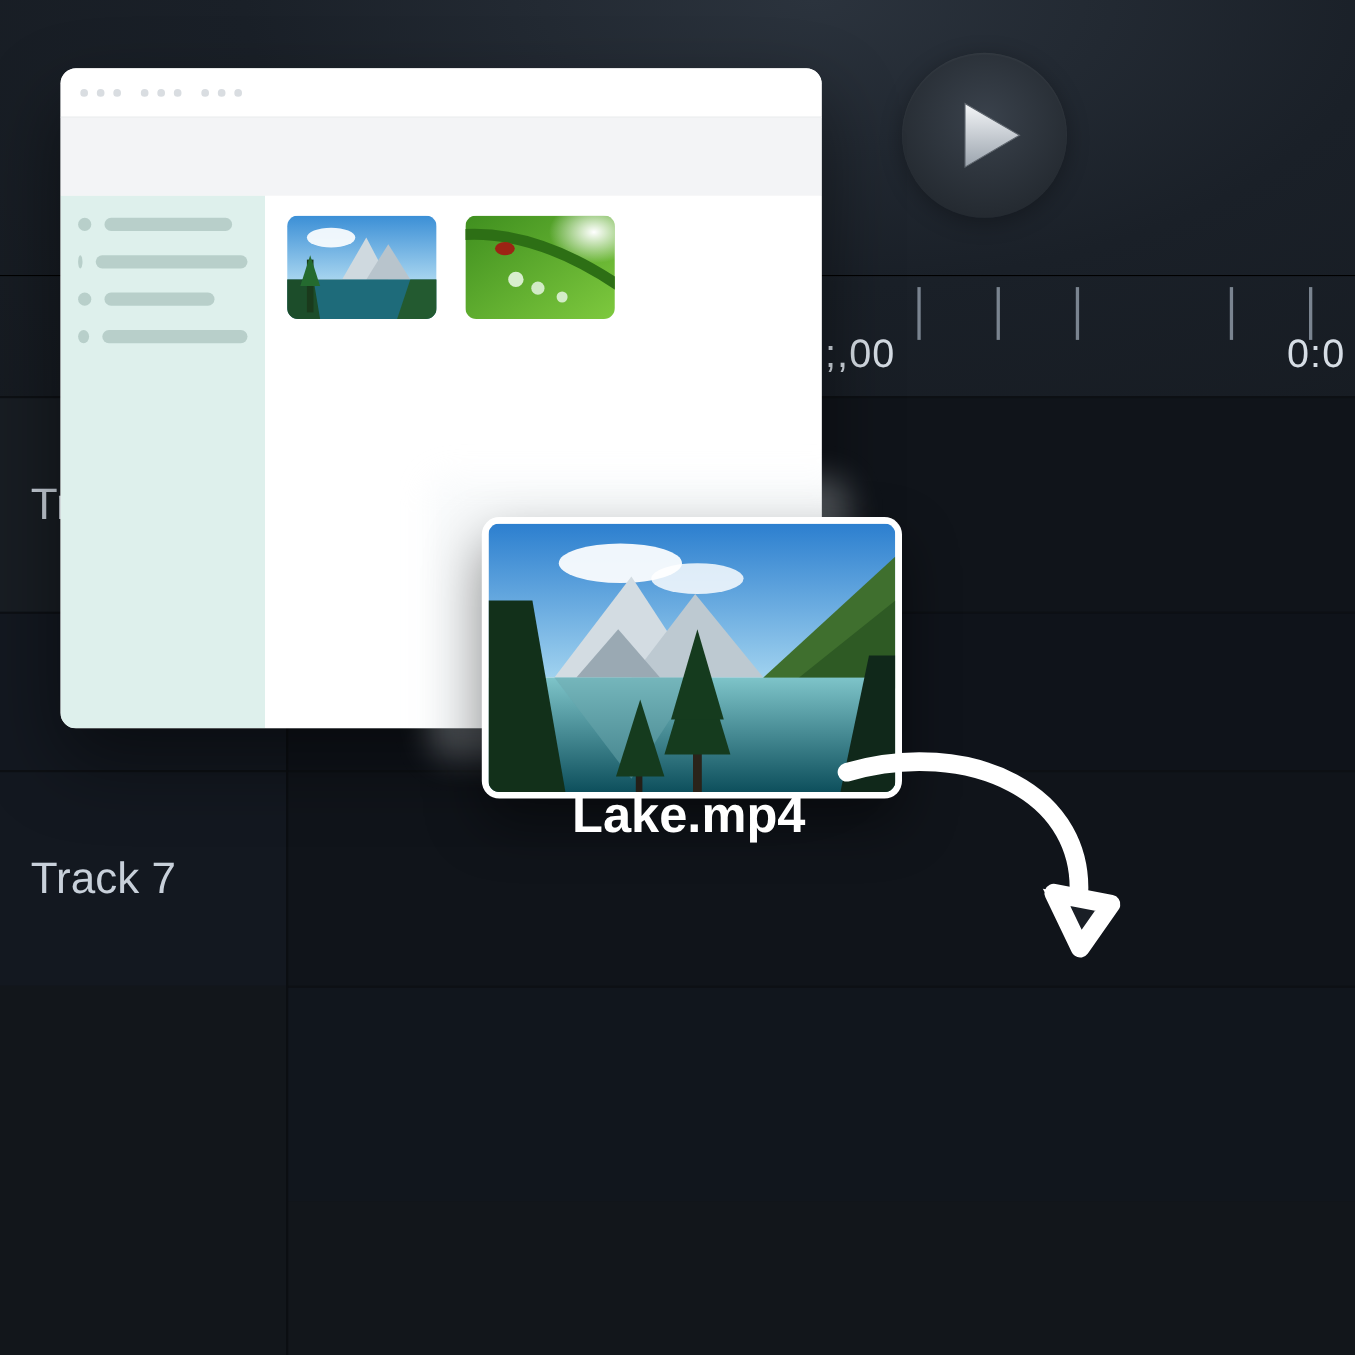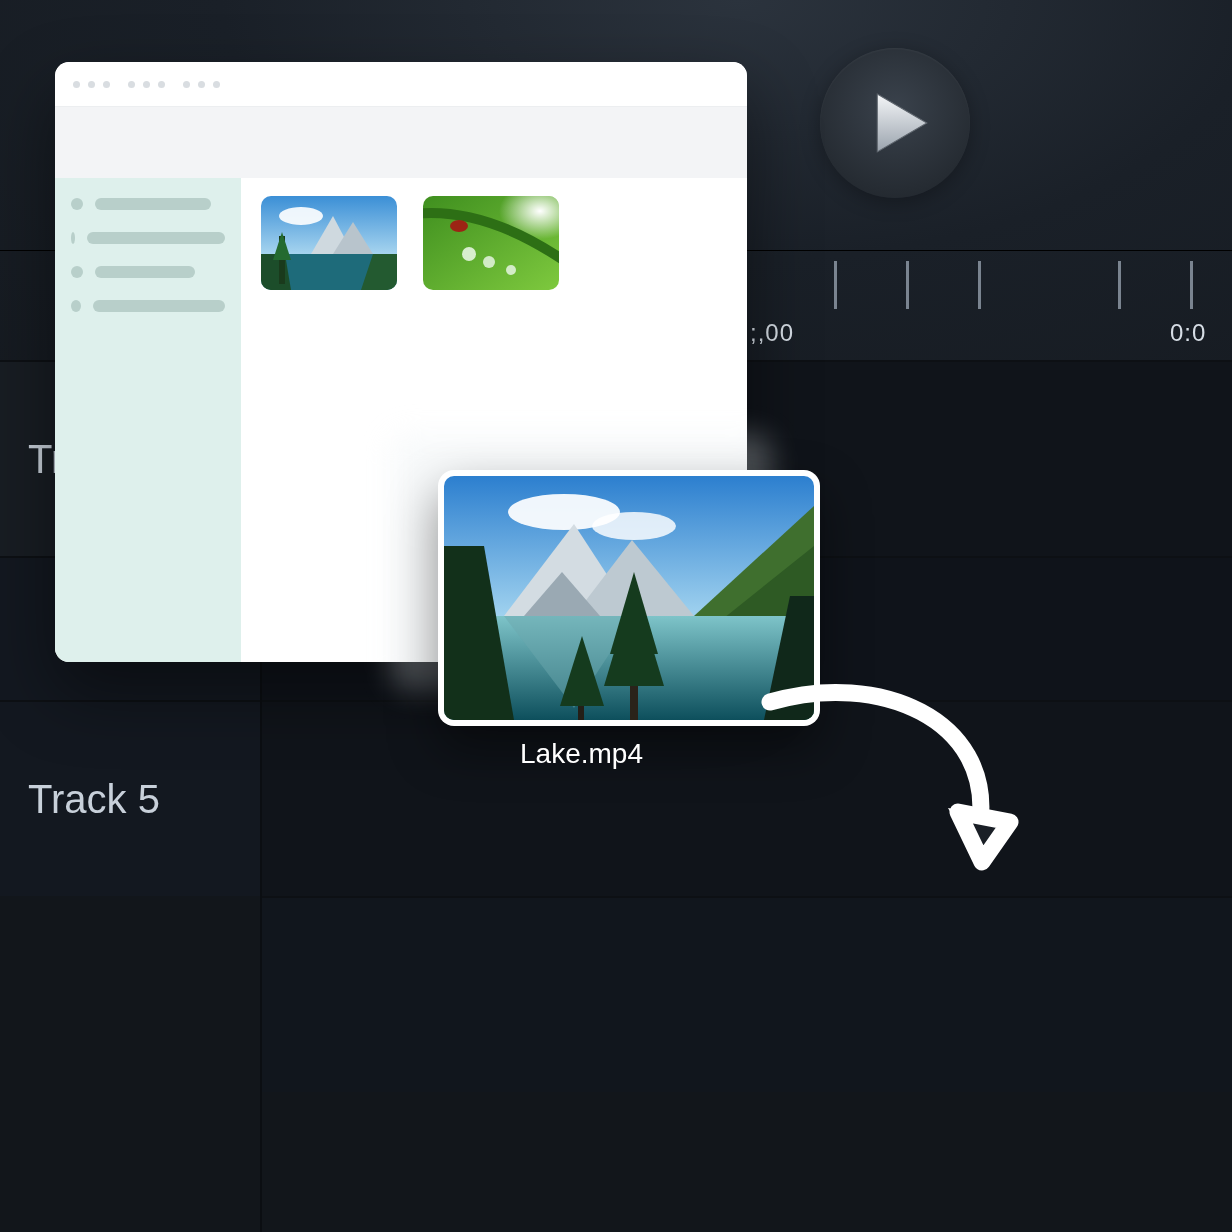--- a/index.html
+++ b/index.html
@@ -31,22 +31,22 @@
   .ruler {
     position: absolute;
     top: 250px; left: 0; right: 0;
     height: 110px;
     border-top: 1px solid #000;
   }
   .ruler .tick-minor {
     position: absolute; top: 10px; width: 3px; height: 48px; background: #7a8490;
   }
   .ruler .tick-label {
-    position: absolute; top: 68px;
-    font-size: 24px; color: #d6dde5; letter-spacing: 1px;
+    position: absolute; top: 50px;
+    font-size: 36px; color: #d6dde5; letter-spacing: 1px;
   }
 
   
   .track-header-col {
     position: absolute;
     top: 360px; left: 0;
     width: 260px; bottom: 0;
   }
   .track-header {
     position: relative;
@@ -128,22 +128,22 @@
     background: #fff;
     padding: 6px;
     box-shadow: 0 22px 50px rgba(0,0,0,0.45);
   }
   .drag-clip .inner {
     width: 100%; height: 100%; border-radius: 10px; overflow: hidden;
     position: relative;
   }
   .drag-clip-label {
     position: absolute;
-    top: 738px; left: 520px;
-    font-size: 28px; color: #fff; font-weight: 400;
+    top: 713px; left: 520px;
+    font-size: 46px; color: #fff; font-weight: 700;
   }
   .drag-ghost {
     position: absolute;
     top: 434px; left: 390px;
     width: 382px; height: 256px;
     border-radius: 20px;
     background: rgba(230,236,242,0.28);
     filter: blur(14px);
   }
 
@@ -180,21 +180,21 @@
   <div class="tick-label" style="left:750px">;,00</div>
   <div class="tick-label" style="left:1170px">0:0</div>
 </div>
 
 <div class="track-header-col">
   <div class="track-header">
     <span>Tr</span>
   </div>
   <div style="height:144px;border-top:2px solid #0d1014;background:#131820"></div>
   <div class="track-header dim">
-    <span>Track 5</span>
+    <span>Track 7</span>
   </div>
 </div>
 
 <div class="tracks-col">
   <div class="track-lane" style="height:196px"></div>
   <div class="track-lane" style="height:144px;background:#0f131a"></div>
   <div class="track-lane" style="height:196px"></div>
   <div class="track-lane" style="height:196px;background:#11161d"></div>
 </div>
 <div class="tracks-divider"></div>

